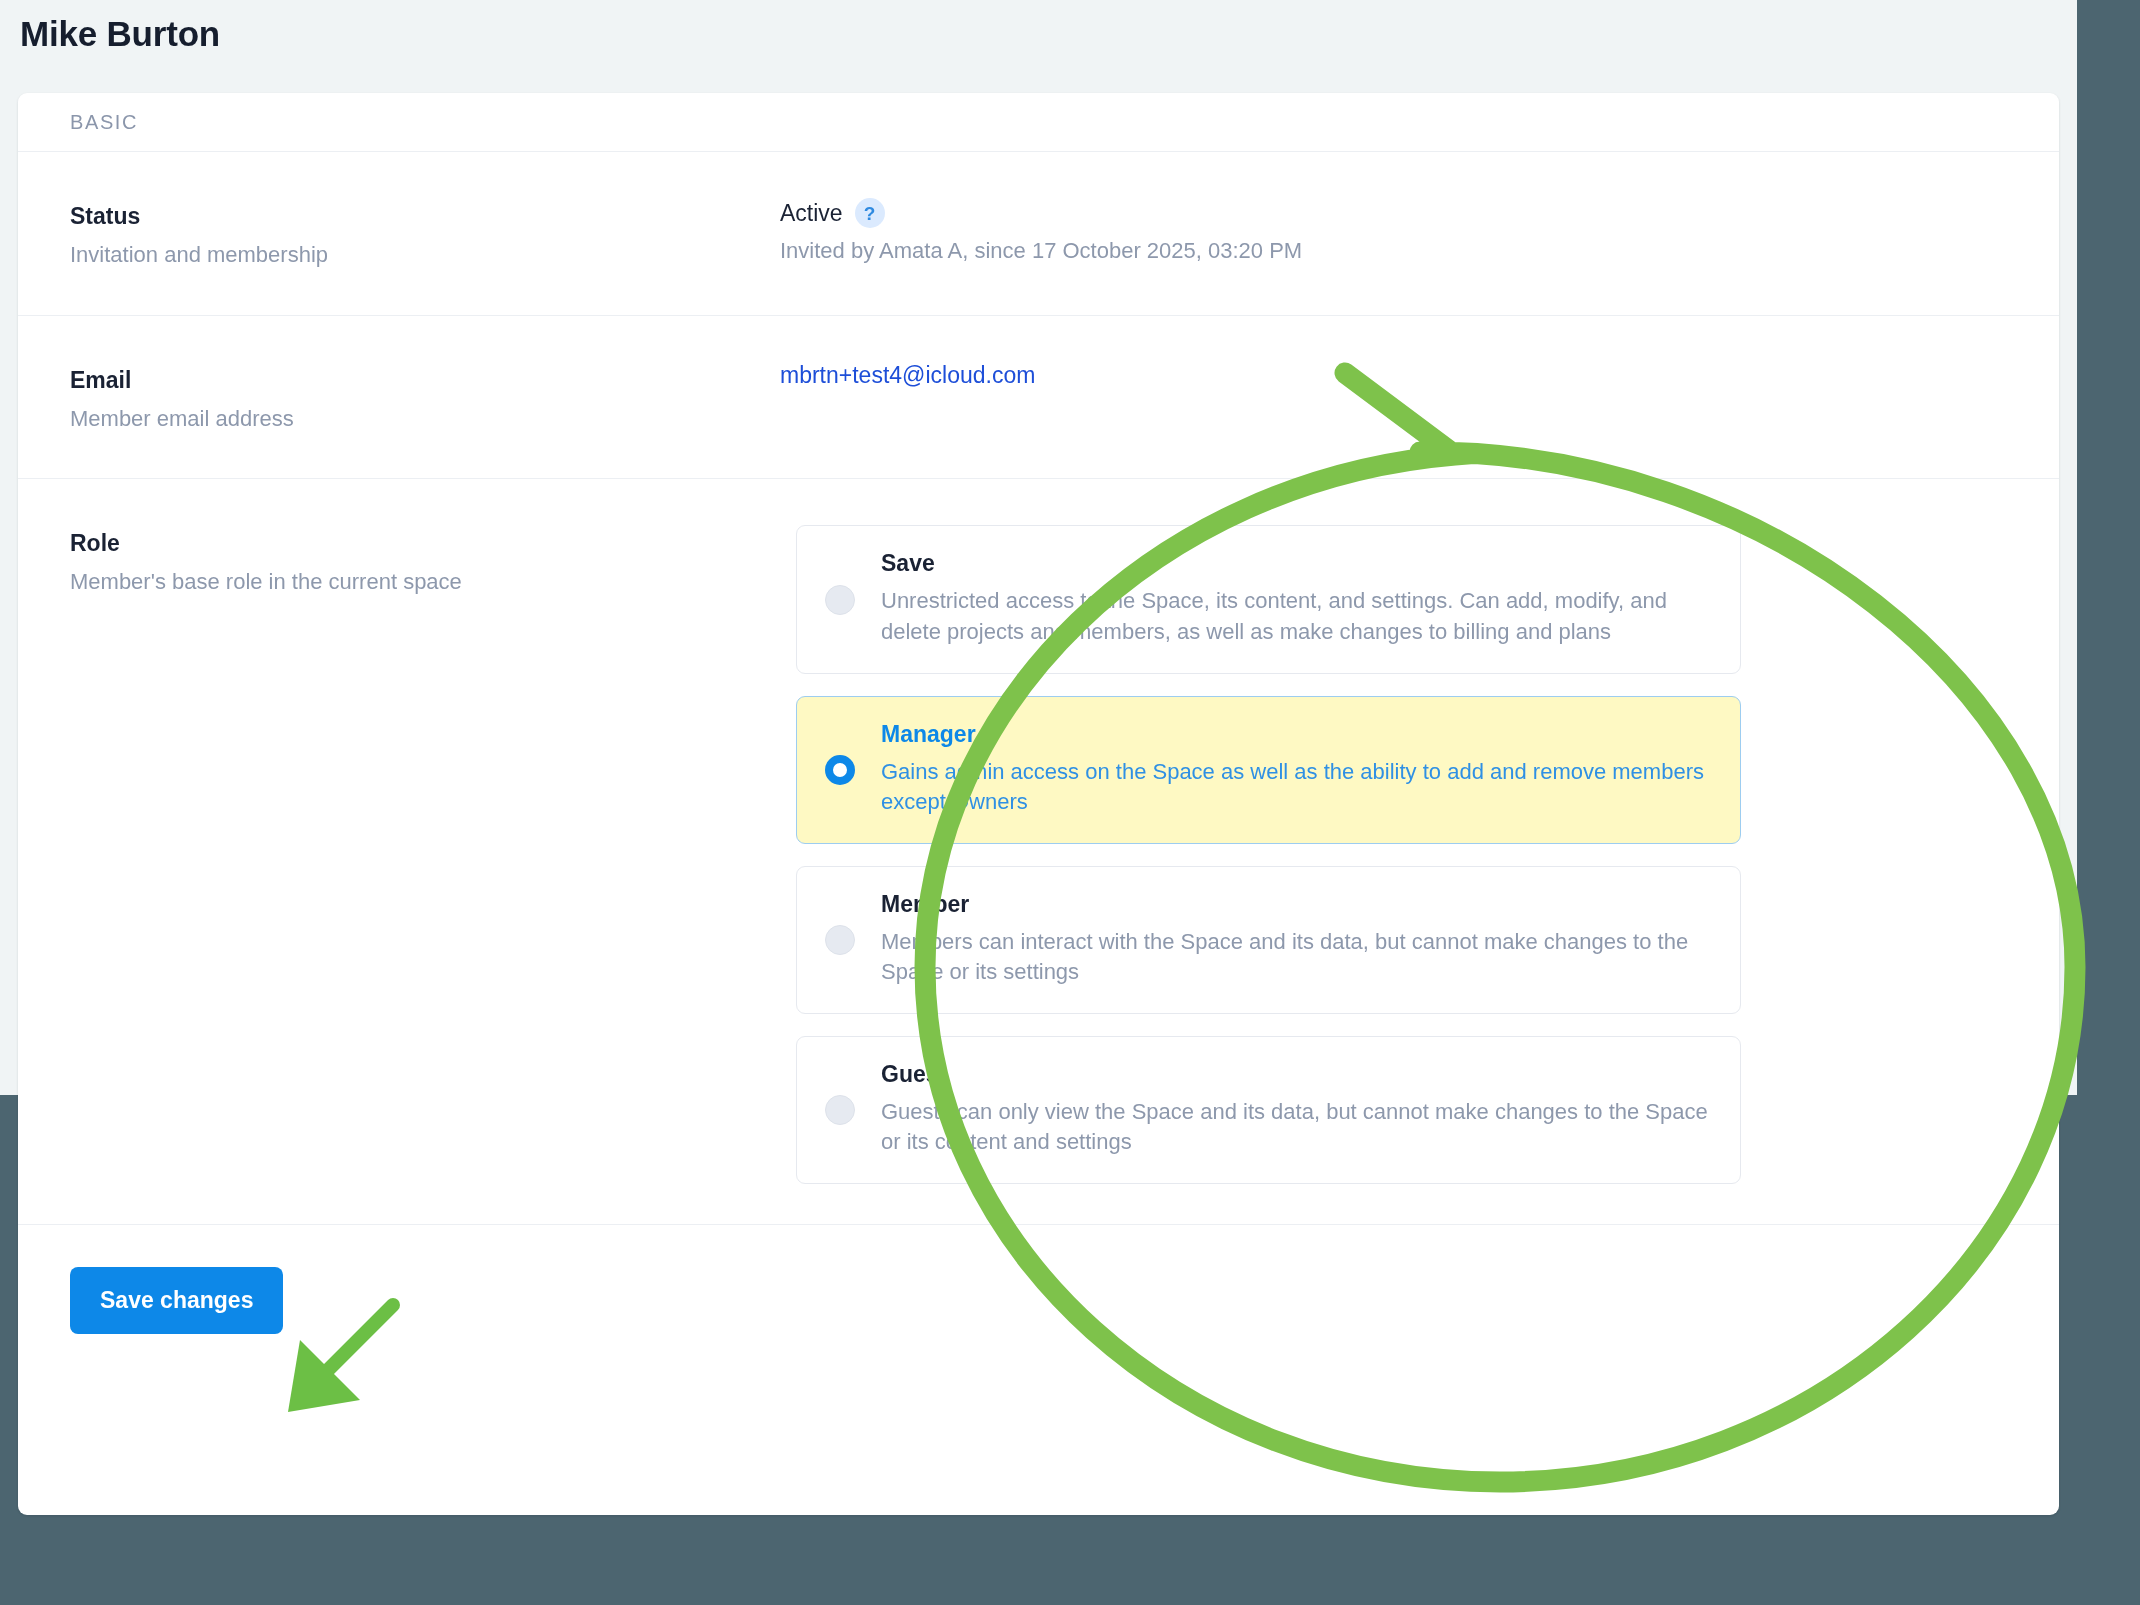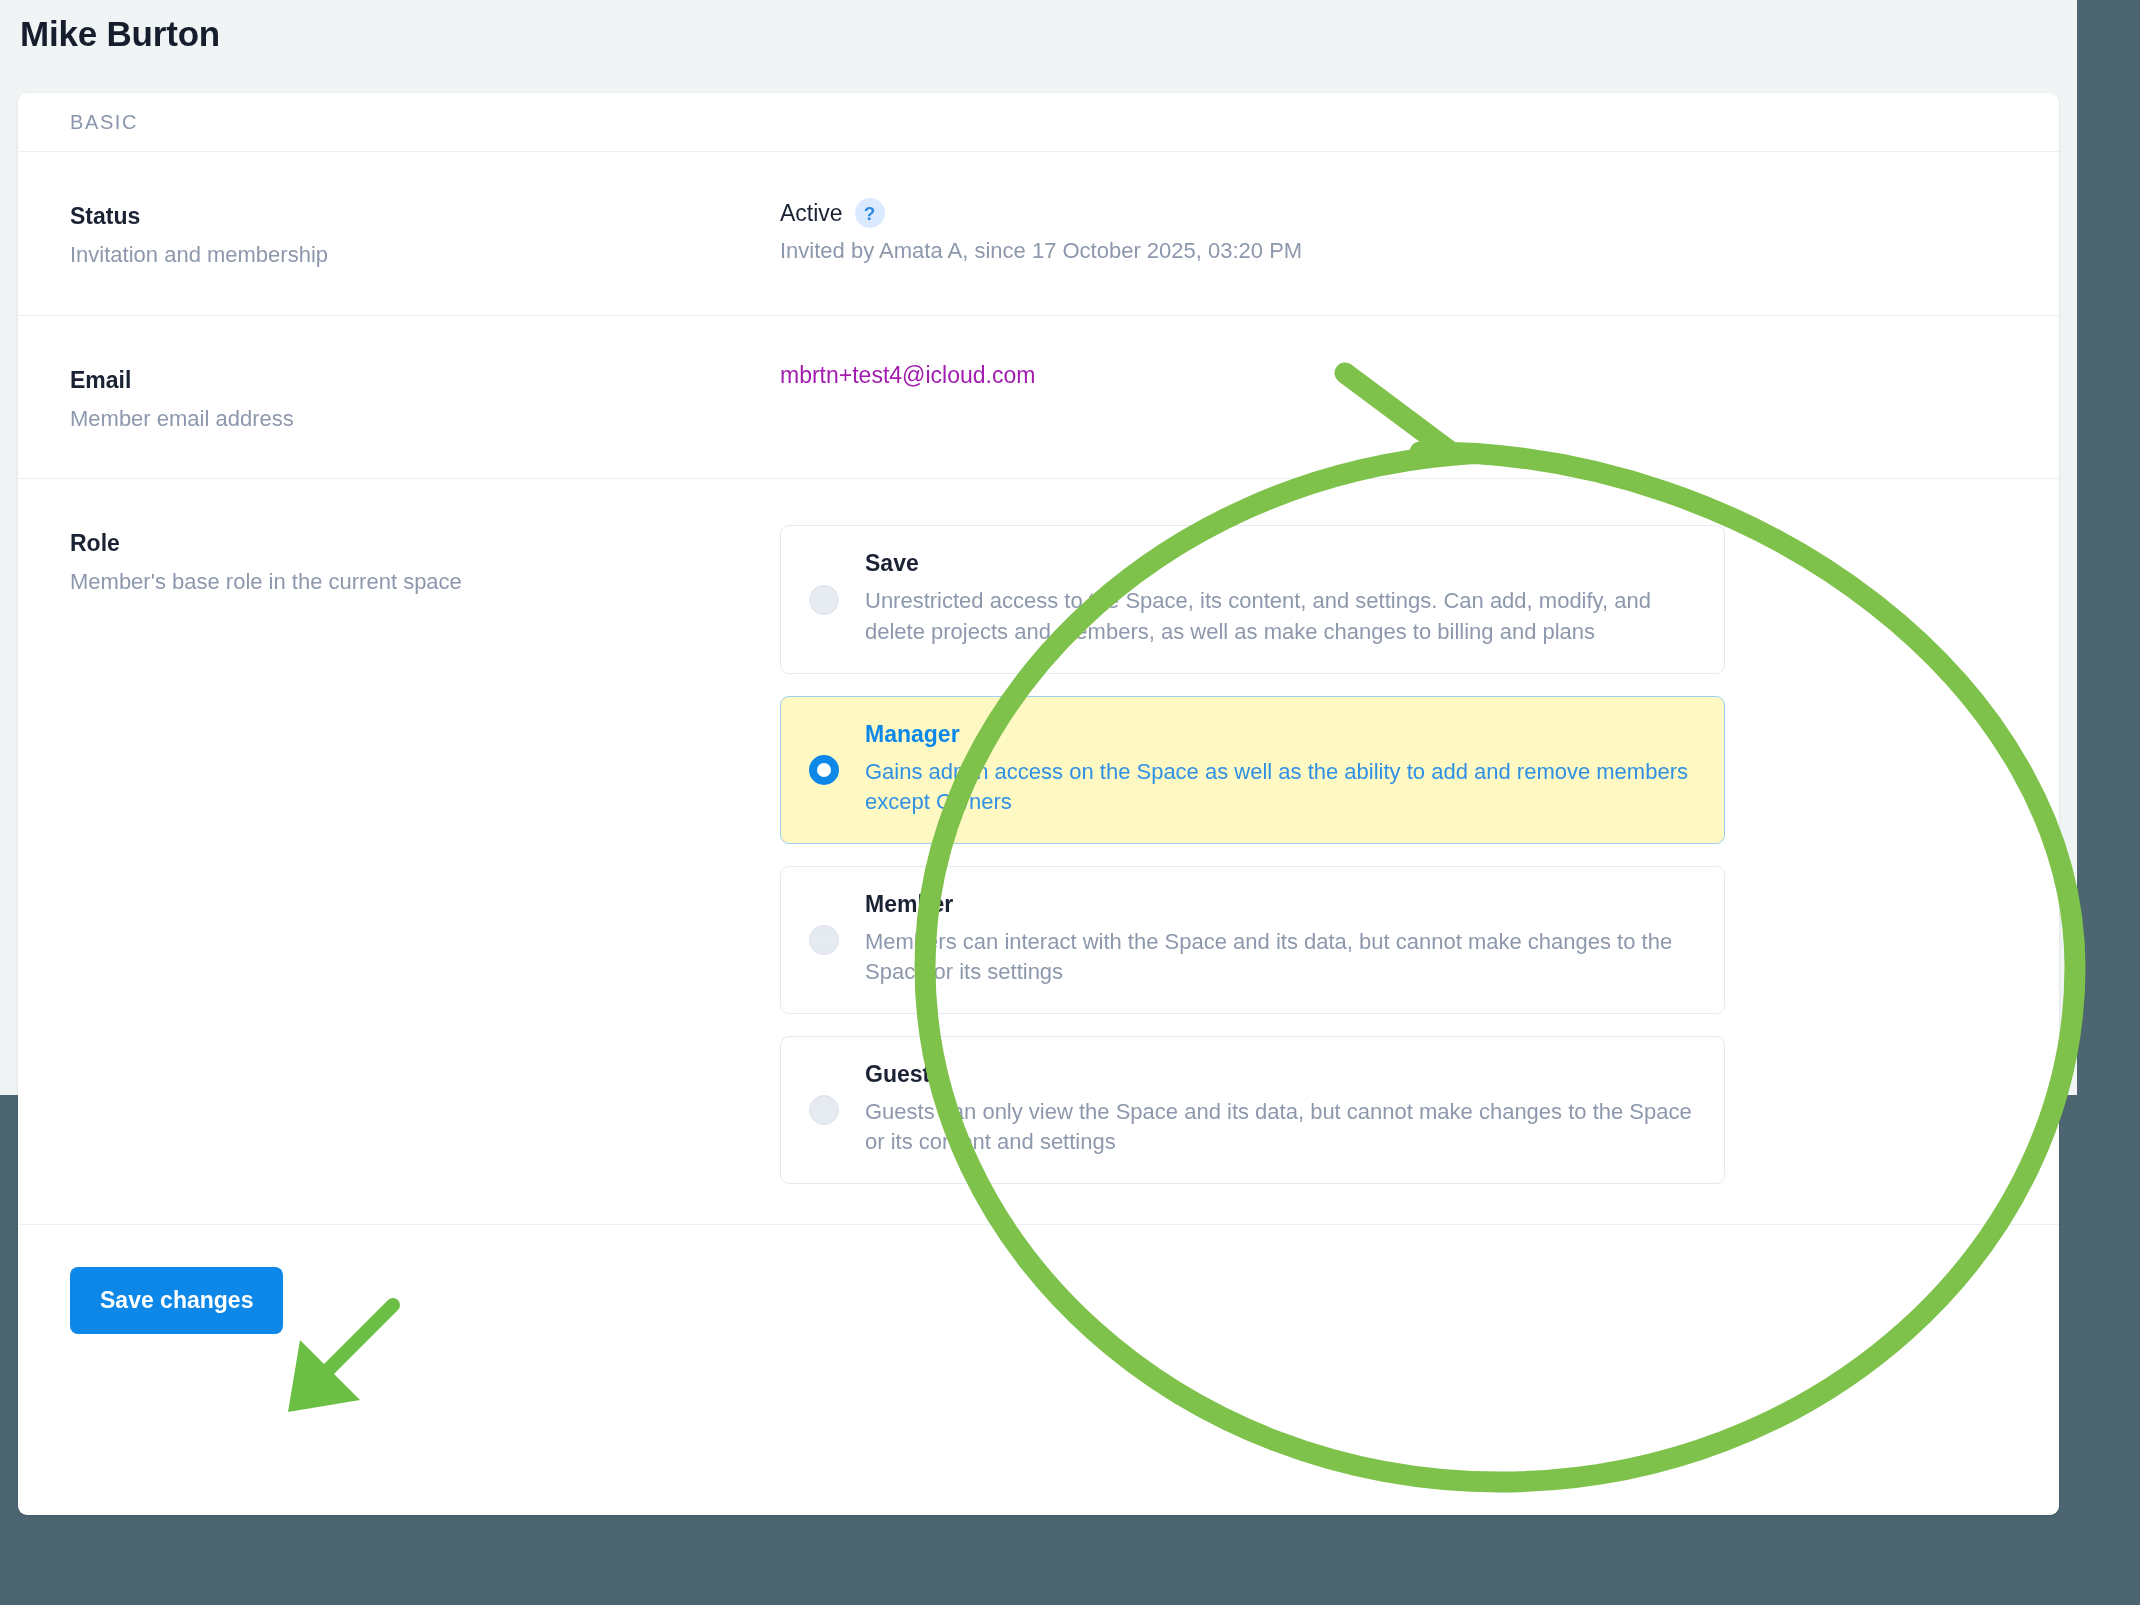--- a/index.html
+++ b/index.html
@@ -111,25 +111,25 @@
     cursor: pointer;
     flex-shrink: 0;
   }
   .status-meta {
     font-size: 22px;
     color: #8d98ac;
   }
 
   .email-value {
     font-size: 23px;
-    color: #a21caf;
-  }
-
-  
-  .role-row { padding-bottom: 40px; }
+    color: #1d4ed8;
+  }
+
+  
+  .role-row { padding-bottom: 40px; gap: 16px; }
   .role-options {
     display: flex;
     flex-direction: column;
     gap: 22px;
     max-width: 945px;
   }
   .role-option {
     position: relative;
     border: 1px solid #e6e9ef;
     border-radius: 9px;

